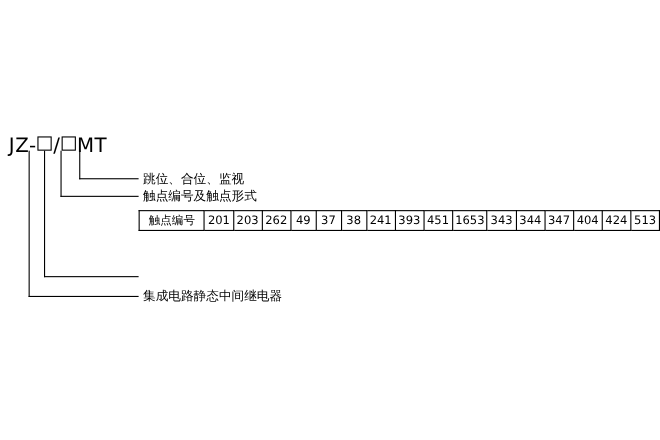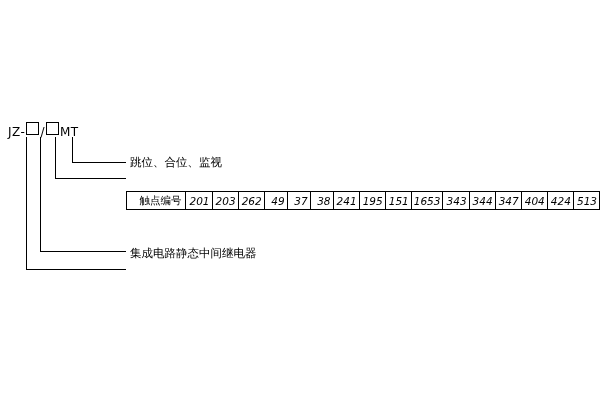--- a/index.html
+++ b/index.html
@@ -18,21 +18,21 @@
     position: relative;
     width: 600px;
     height: 400px;
   }
 
   
   .code {
     position: absolute;
     left: 8px;
     top: 122px;
-    font-size: 12px;
+    font-size: 18px;
     letter-spacing: 0.5px;
     white-space: nowrap;
     font-family: "DejaVu Sans", "Liberation Sans", sans-serif;
   }
   .code .box {
     display: inline-block;
     width: 11px;
     height: 11px;
     border: 1px solid #000;
     vertical-align: 1px;
@@ -66,73 +66,73 @@
     left: 126px;
     top: 191px;
   }
   table.contact {
     border-collapse: collapse;
     font-size: 10.5px;
     font-family: "DejaVu Sans", "Liberation Sans", sans-serif;
   }
   table.contact td {
     border: 1px solid #000;
-    text-align: right;
+    text-align: center;
     vertical-align: middle;
     height: 17px;
     padding: 0 3px;
     white-space: nowrap;
   }
   table.contact td.hdr {
     width: 58px;
     padding: 0 4px;
   }
   table.contact td.val {
     width: 22px;
     padding: 0 2px;
-    font-style: italic;
   }
 </style>
 </head>
 <body>
 
 <div class="canvas">
 
   <div class="code">
     <span>JZ-</span><span class="box"></span><span>/</span><span class="box"></span><span>MT</span>
   </div>
 
   <div class="vline" style="left:72px; top:137px; height:26px;"></div>
   <div class="hline" style="left:72px; top:162px; width:54px;"></div>
   <div class="ann" style="left:130px; top:157px;text-align:right;">跳位、合位、监视</div>
 
   <div class="vline" style="left:55px; top:137px; height:42px;"></div>
   <div class="hline" style="left:55px; top:178px; width:71px;"></div>
+  <div class="ann" style="left:130px; top:173px;">触点编号及触点形式</div>
 
   <div class="vline" style="left:40px; top:137px; height:115px;"></div>
   <div class="hline" style="left:40px; top:251px; width:86px;"></div>
 
   <div class="vline" style="left:26px; top:137px; height:133px;"></div>
   <div class="hline" style="left:26px; top:269px; width:100px;"></div>
-  <div class="ann" style="left:130px; top:248px;">集成电路静态中间继电器</div>
+  <div class="ann" style="left:130px; top:264px;">集成电路静态中间继电器</div>
 
   <div class="tablewrap">
     <table class="contact">
       <tbody>
           <tr>
         <td class="hdr">触点编号</td>
         <td class="val">201</td>
         <td class="val">203</td>
         <td class="val">262</td>
         <td class="val">49</td>
         <td class="val">37</td>
         <td class="val">38</td>
         <td class="val">241</td>
-        <td class="val">195</td>
-        <td class="val">151</td>
+        <td class="val">393</td>
+        <td class="val">451</td>
         <td class="val">1653</td>
         <td class="val">343</td>
         <td class="val">344</td>
         <td class="val">347</td>
         <td class="val">404</td>
         <td class="val">424</td>
         <td class="val">513</td>
       </tr>
     </tbody>
       </table>

